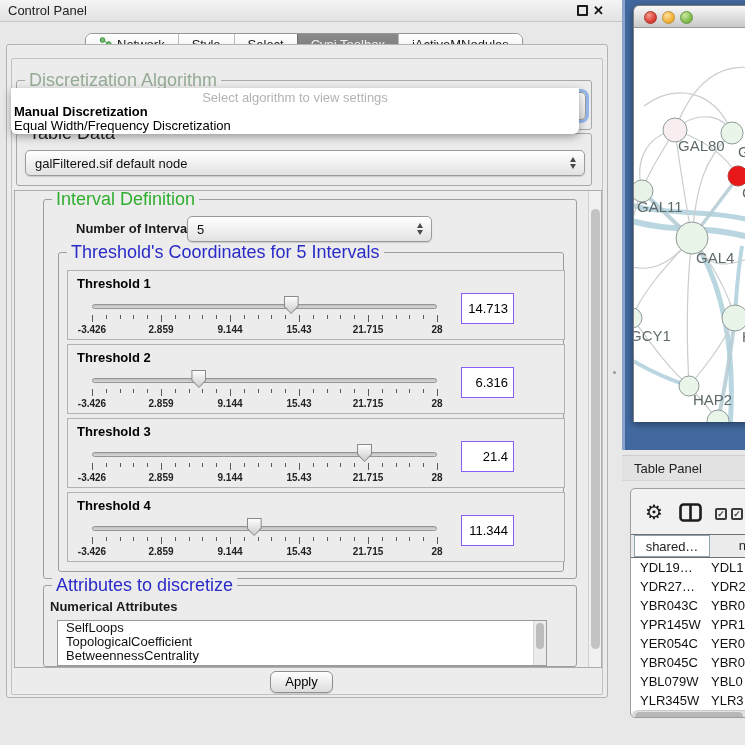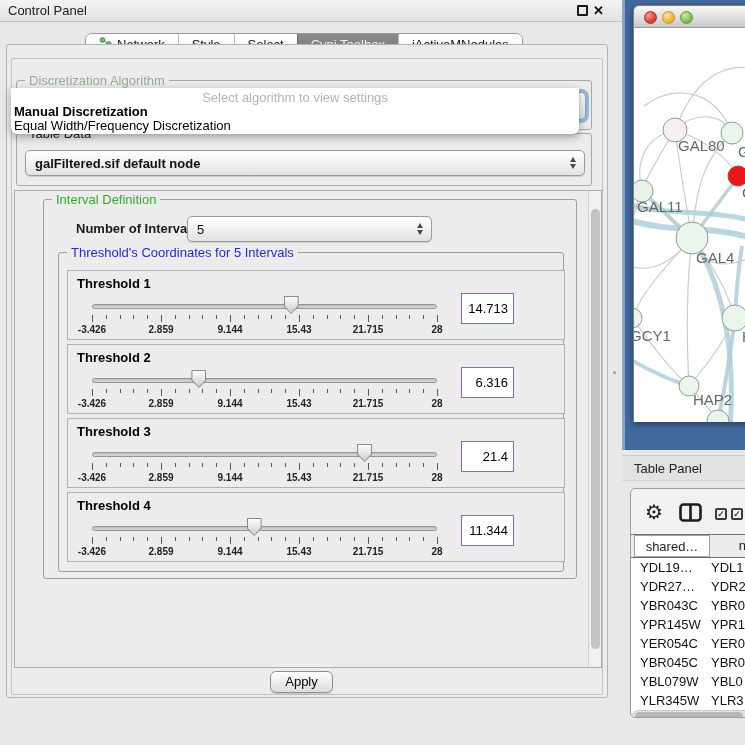--- a/index.html
+++ b/index.html
@@ -17,21 +17,21 @@
 
   .tabgroup { position:absolute; display:flex; border:1px solid #979797; border-radius:7px; overflow:hidden; background:#fdfdfd; box-shadow:0 1px 1px rgba(0,0,0,.12); height:23px; }
   .tab { display:flex; align-items:center; gap:5px; padding:0 13px; font-size:13px; color:#1a1a1a; background:linear-gradient(#ffffff,#ededed); border-left:1px solid #bdbdbd; cursor:default; white-space:nowrap; }
   .tab:first-child { border-left:none; }
   .tab.sel { background:linear-gradient(#8b8b8b,#767676); color:#f2f2f2; border-left-color:#6e6e6e; }
 
   #outer-panel { position:absolute; left:6px; top:44px; width:602px; height:654px; border:1px solid #b3b3b3; border-radius:3px; background:#ececec; }
   #inner-panel { position:absolute; left:11px; top:58px; width:592px; height:637px; border:1px solid #c2c2c2; border-radius:2px; background:#ececec; }
 
   .grpbox { position:absolute; border:1px solid #a8a8a8; border-radius:3px; }
-  .grplabel { position:absolute; top:-8px; left:8px; background:#ececec; padding:0 4px; font-size:13px; line-height:15px; white-space:nowrap; }
+  .grplabel { position:absolute; top:-8px; left:8px; background:#ececec; padding:0 4px; font-size:18px; line-height:15px; white-space:nowrap; }
   .lbl-green { color:#2fae2f; }
   .lbl-green-faded { color:#95ab95; }
   .lbl-blue { color:#2a2ac8; }
 
   .combo { position:absolute; border:1px solid #9a9a9a; border-radius:5px; background:linear-gradient(#ffffff,#e2e2e2); font-size:13px; color:#111; display:flex; align-items:center; padding:0 24px 0 9px; box-shadow:0 1px 1px rgba(0,0,0,.14); }
   .combo .arrows { position:absolute; right:8px; top:50%; transform:translateY(-50%); display:flex; flex-direction:column; align-items:center; }
   .tri-up { width:0; height:0; border-left:3.5px solid transparent; border-right:3.5px solid transparent; border-bottom:5px solid #4a4a4a; margin-bottom:2px; }
   .tri-dn { width:0; height:0; border-left:3.5px solid transparent; border-right:3.5px solid transparent; border-top:5px solid #4a4a4a; }
   #algo-combo { box-shadow:0 0 0 3px rgba(100,155,235,.65); }
 
@@ -149,21 +149,21 @@
       <div class="hint">Select algorithm to view settings</div>
       <div id="popup-options">
           <div class="opt bold">Manual Discretization</div>
           <div class="opt">Equal Width/Frequency Discretization</div>
         </div>
     </div>
 
     <div class="grpbox" style="left:16px; top:133px; width:576px; height:53px;">
       <span class="grplabel" style="color:#222;">Table Data</span>
     </div>
-    <div class="combo" style="left:25px; top:150px; width:560px; height:26px;font-weight:bold;">
+    <div class="combo" style="left:25px; top:150px; width:560px; height:26px;">
       <span>galFiltered.sif default node</span>
       <span class="arrows">
           <span class="tri-up"></span>
           <span class="tri-dn"></span>
         </span>
     </div>
 
     <div id="scrollwrap">
 
       <div class="grpbox" style="left:28px; top:8px; width:534px; height:380px; border-color:#9e9e9e;">
@@ -338,20 +338,34 @@
                 <span class="scale-lbl" style="left: 369px;">28</span>
                 <div class="sld-handle-o" style="left: 178.648px;">
                   <div class="sld-handle-i"></div>
                 </div>
                 <div class="thr-value">11.344</div>
               </div>
             </div>
         </div>
       </div>
 
+      <div class="grpbox" style="left:28px; top:394px; width:534px; height:82px; border-color:#9e9e9e;">
+        <span class="grplabel lbl-blue">Attributes to discretize</span>
+        <span class="abs bold" style="left:6px; top:13px;">Numerical Attributes</span>
+        <div id="attr-list">
+          <div id="attr-items">
+              <div class="item">SelfLoops</div>
+              <div class="item">TopologicalCoefficient</div>
+              <div class="item">BetweennessCentrality</div>
+            </div>
+          <div id="attr-vscroll">
+            <div class="minithumb" style="left:2px; top:2px; width:8px; height:26px;"></div>
+          </div>
+        </div>
+      </div>
 
       <div id="vscroll">
         <div class="thumb" style="top:18px; height:440px;"></div>
       </div>
     </div>
 
     <div id="apply-btn">Apply</div>
 
 
     <div id="splitter-dot"></div>

